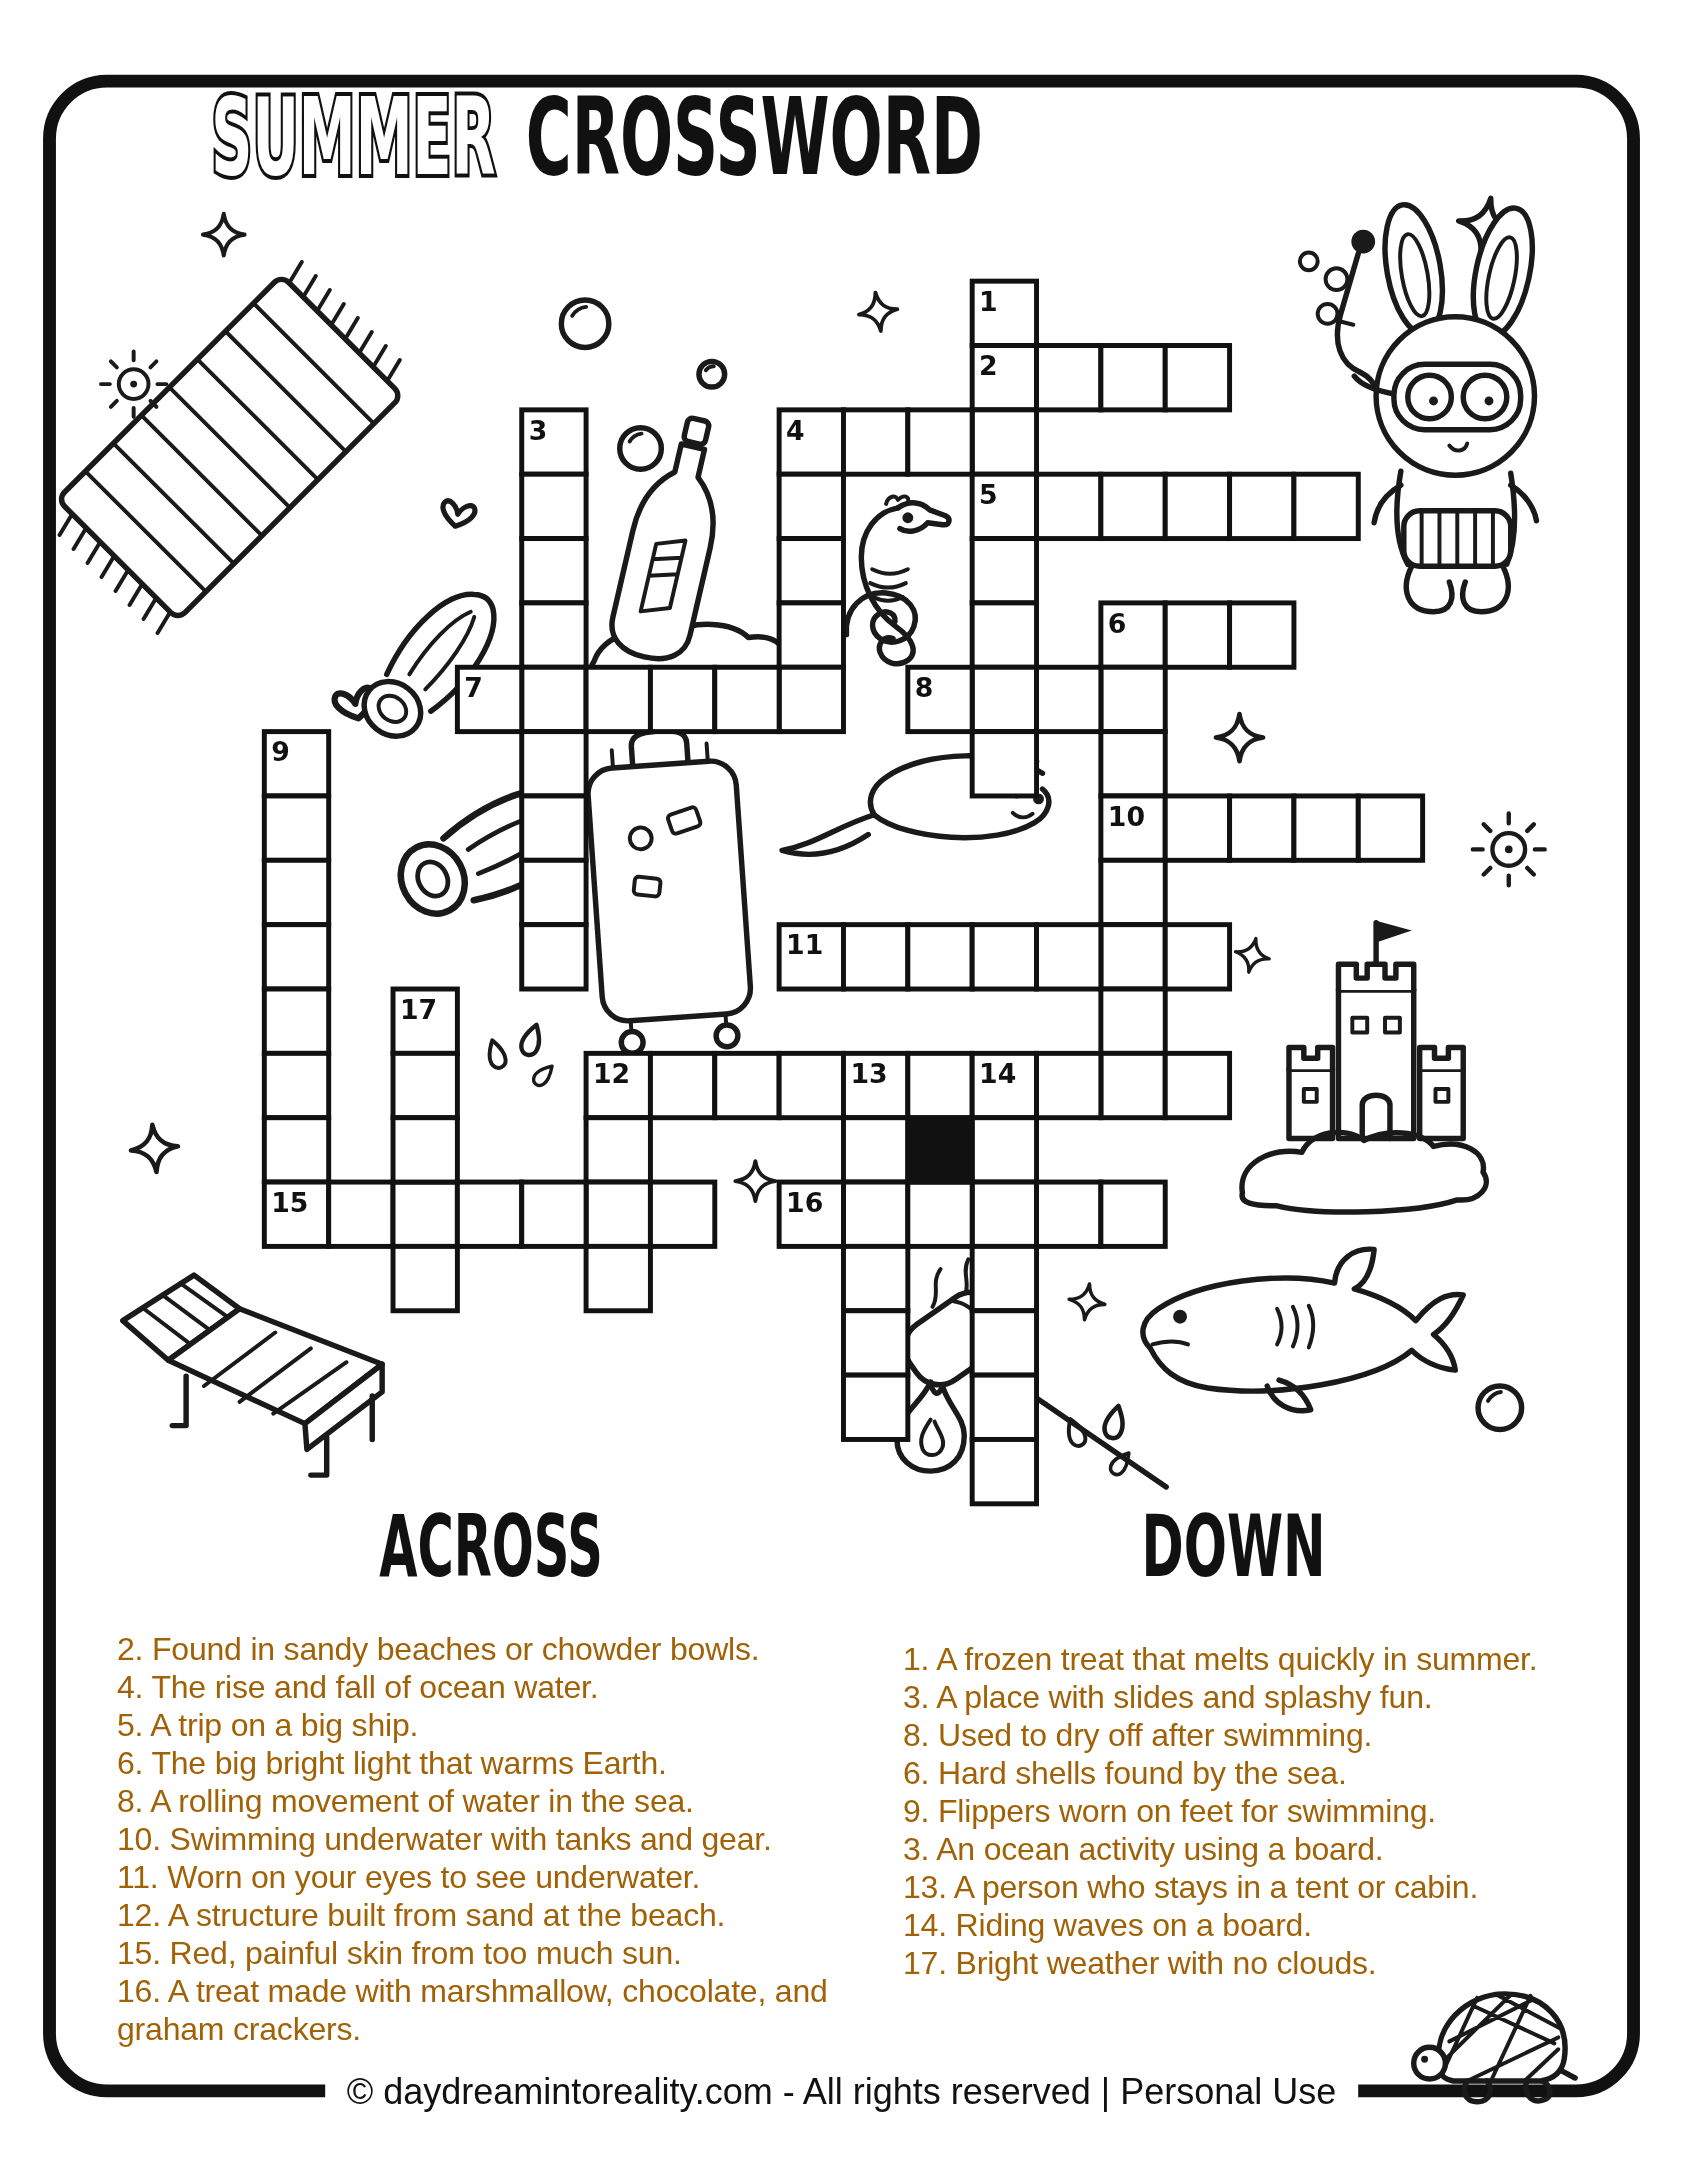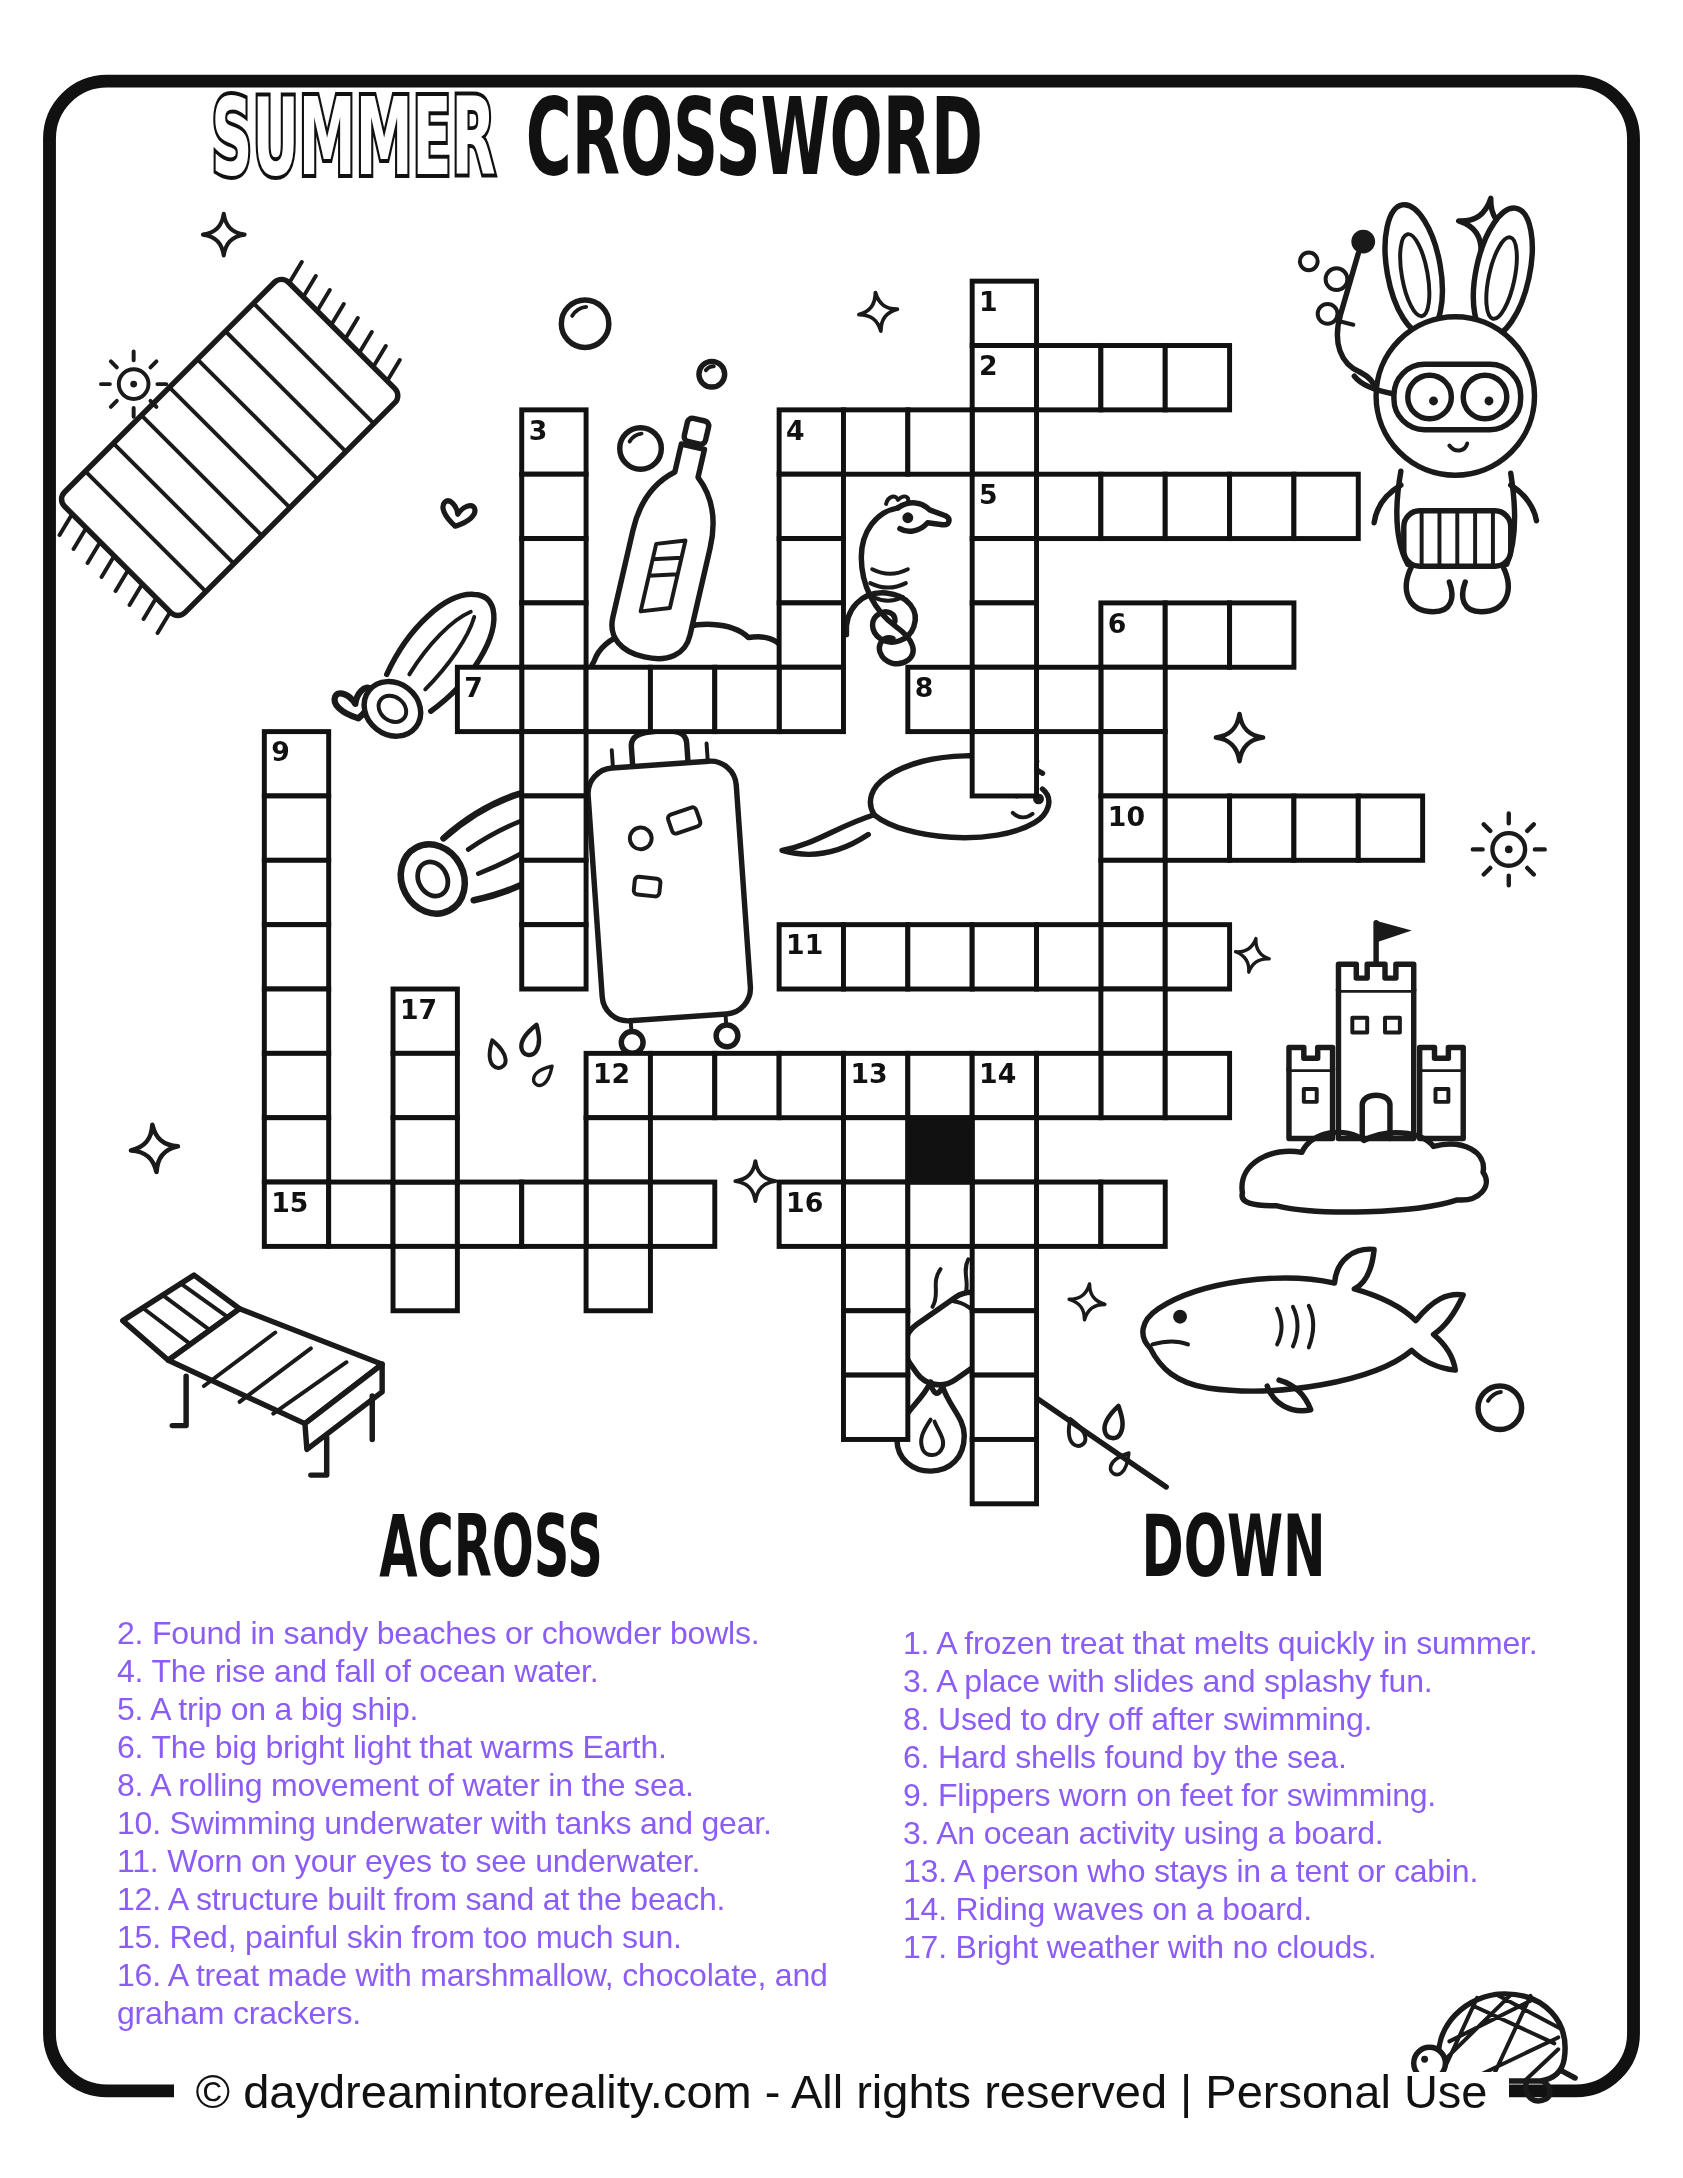--- a/index.html
+++ b/index.html
@@ -5,26 +5,26 @@
   html,body{margin:0;padding:0;background:#fff;width:1683px;height:2178px;overflow:hidden;}
   #page{position:relative;width:1683px;height:2178px;background:#fff;font-family:"Liberation Sans",sans-serif;}
   #art{position:absolute;left:0;top:0;}
   .d{fill:none;stroke:#1a1a1a;stroke-width:5.5;stroke-linecap:round;stroke-linejoin:round;}
   .d4{fill:none;stroke:#1a1a1a;stroke-width:4;stroke-linecap:round;stroke-linejoin:round;}
   .df{fill:#ffffff;stroke:#1a1a1a;stroke-width:5.5;stroke-linecap:round;stroke-linejoin:round;}
   .db{fill:#1a1a1a;stroke:none;}
   .title-outline{font-family:"DejaVu Sans",sans-serif;font-weight:bold;fill:#ffffff;stroke:#111;stroke-width:8px;paint-order:stroke;}
   .title-solid{font-family:"DejaVu Sans",sans-serif;font-weight:bold;fill:#111;}
   .section-head{font-family:"DejaVu Sans",sans-serif;font-weight:bold;fill:#111;}
-  .clues{position:absolute;color:#8b5cf6;font-size:32px;line-height:38px;letter-spacing:-0.2px;}
+  .clues{position:absolute;color:#a16207;font-size:32px;line-height:38px;letter-spacing:-0.2px;margin-top:16px;}
   .clues .clue{white-space:normal;}
   #across-clues{left:117px;top:1614px;width:782px;}
   #down-clues{left:903px;top:1624px;width:653px;}
   #footer{position:absolute;left:50%;top:2072px;transform:translateX(-50%);background:#fff;
-          padding:0 22px;font-size:47px;line-height:40px;color:#111;white-space:nowrap;z-index:5;}
+          padding:0 22px;font-size:36px;line-height:40px;color:#111;white-space:nowrap;z-index:5;}
   .cellnum{font-family:"DejaVu Sans",sans-serif;font-weight:bold;fill:#111;font-size:27px;}
 </style>
 </head>
 <body>
 
 <div id="page">
 
 <svg id="art" width="1683" height="2178" viewBox="0 0 1700 2200" xmlns="http://www.w3.org/2000/svg">
 
   <rect x="50" y="82" width="1600" height="2030" rx="58" fill="none" stroke="#111" stroke-width="13"></rect>

